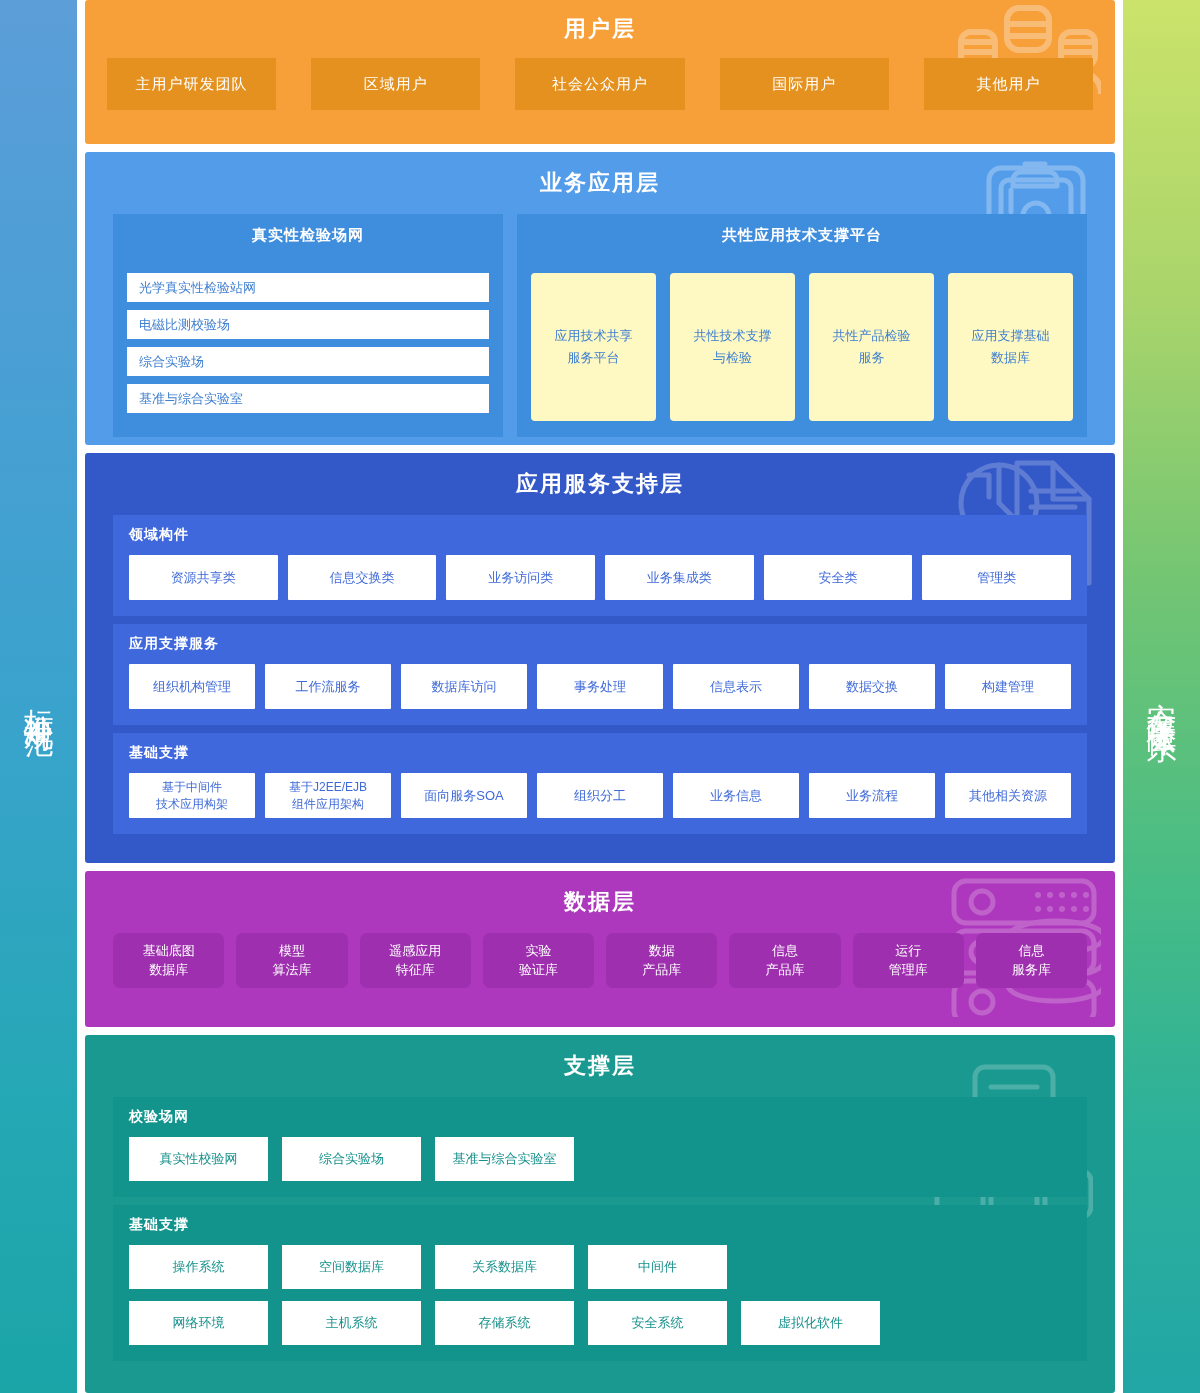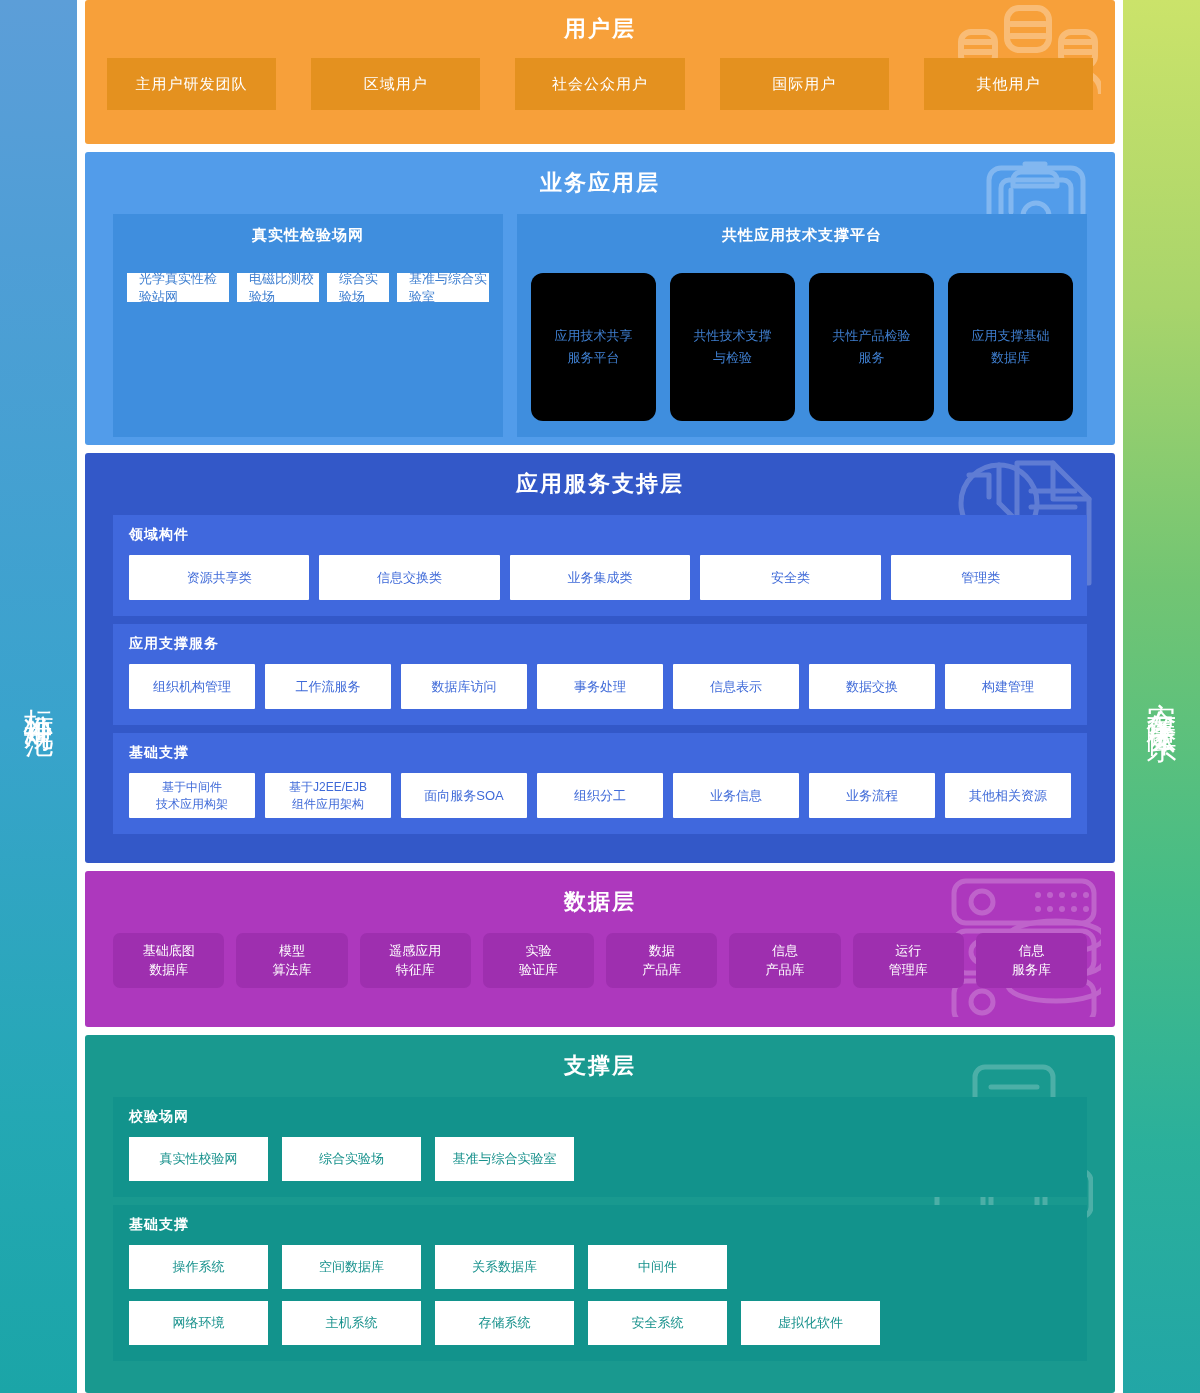--- a/index.html
+++ b/index.html
@@ -60,31 +60,31 @@
   
   .layer-biz { background:#529cea; padding:16px 28px 12px; height:294px; }
   .layer-biz .layer-title { margin-bottom:16px; }
   .biz-row { display:flex; gap:14px; position:relative; z-index:2; }
   .biz-panel { background:#3f8ede; padding:12px 14px 16px; }
   .biz-panel-title {
     text-align:center; color:#ffffff; font-size:15px; font-weight:700;
     letter-spacing:1px; margin-bottom:28px;
   }
   .biz-left { flex:0 0 390px; }
-  .biz-list { display:flex; flex-direction:row; gap:8px; }
+  .biz-list { display:flex; flex-direction:column; gap:8px; }
   .biz-list-item {
     height:29px; background:#ffffff; color:#3f7fd0; font-size:13px;
     display:flex; align-items:center; padding-left:12px;
   }
   .biz-right { flex:1; }
   .biz-cards { display:flex; gap:14px; }
   .biz-card {
-    flex:1; height:148px; background:#000000; color:#3f7fd0; font-size:13px;
+    flex:1; height:148px; background:#fef9c3; color:#3f7fd0; font-size:13px;
     display:flex; flex-direction:column; align-items:center; justify-content:center;
-    line-height:1.75; border-radius:12px;
+    line-height:1.75; border-radius:4px;
   }
 
   
   .layer-svc { background:#3358c8; padding:16px 28px 22px; height:412px; }
   .layer-svc .layer-title { margin-bottom:16px; }
   .svc-block { background:#4068dd; padding:11px 16px 16px; margin-bottom:8px; position:relative; z-index:2; }
   .svc-block:last-child { margin-bottom:0; }
   .svc-block-title { color:#ffffff; font-size:14px; font-weight:700; letter-spacing:1px; margin-bottom:11px; }
   .svc-row { display:flex; gap:10px; }
   .svc-chip {
@@ -222,20 +222,21 @@
             <circle cx="30" cy="78" r="3"></circle>
         </svg>
       </div>
       <div class="layer-title">应用服务支持层</div>
 
       <div class="svc-block">
         <div class="svc-block-title">领域构件</div>
         <div class="svc-row">
           <div class="svc-chip">资源共享类</div>
           <div class="svc-chip">信息交换类</div>
+          <div class="svc-chip">业务访问类</div>
           <div class="svc-chip">业务集成类</div>
           <div class="svc-chip">安全类</div>
           <div class="svc-chip">管理类</div>
         </div>
       </div>
 
       <div class="svc-block">
         <div class="svc-block-title">应用支撑服务</div>
         <div class="svc-row">
           <div class="svc-chip">组织机构管理</div>

